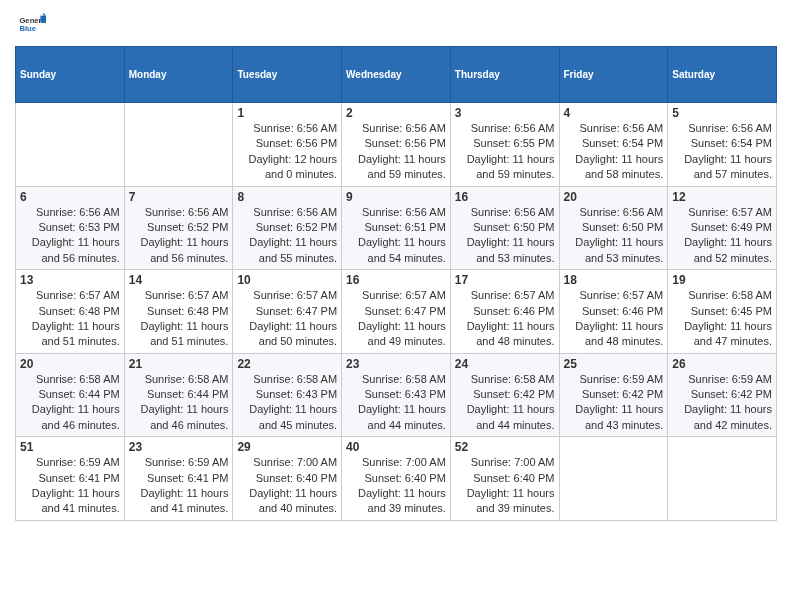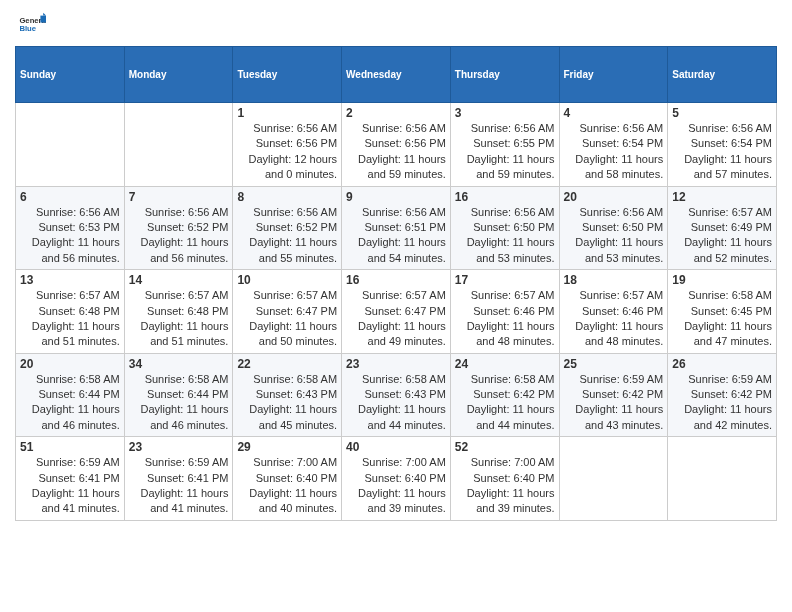--- a/index.html
+++ b/index.html
@@ -208,21 +208,21 @@
             <span class="day-number">19</span>
             <div class="day-info">Sunrise: 6:58 AM<br>Sunset: 6:45 PM<br>Daylight: 11 hours and 47 minutes.</div>
           </td>
         </tr>
         <tr>
           <td>
             <span class="day-number">20</span>
             <div class="day-info">Sunrise: 6:58 AM<br>Sunset: 6:44 PM<br>Daylight: 11 hours and 46 minutes.</div>
           </td>
           <td>
-            <span class="day-number">34</span>
+            <span class="day-number">21</span>
             <div class="day-info">Sunrise: 6:58 AM<br>Sunset: 6:44 PM<br>Daylight: 11 hours and 46 minutes.</div>
           </td>
           <td>
             <span class="day-number">22</span>
             <div class="day-info">Sunrise: 6:58 AM<br>Sunset: 6:43 PM<br>Daylight: 11 hours and 45 minutes.</div>
           </td>
           <td>
             <span class="day-number">23</span>
             <div class="day-info">Sunrise: 6:58 AM<br>Sunset: 6:43 PM<br>Daylight: 11 hours and 44 minutes.</div>
           </td>

